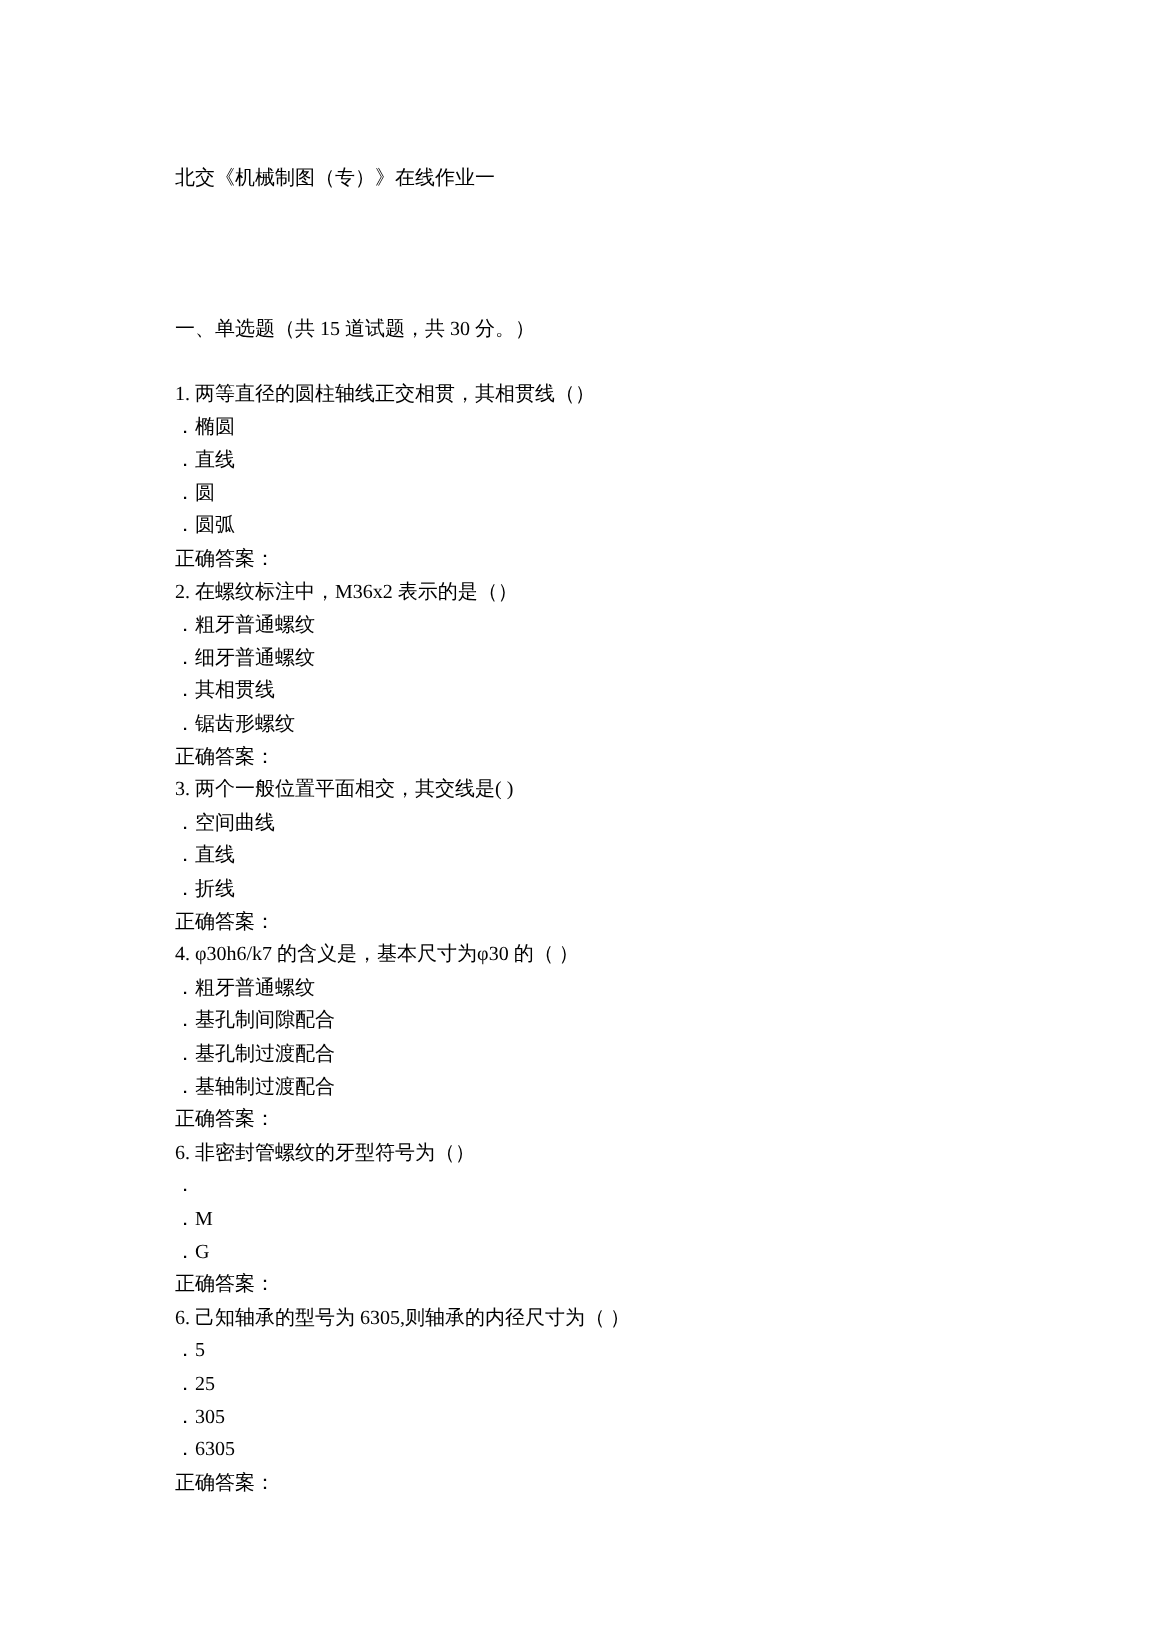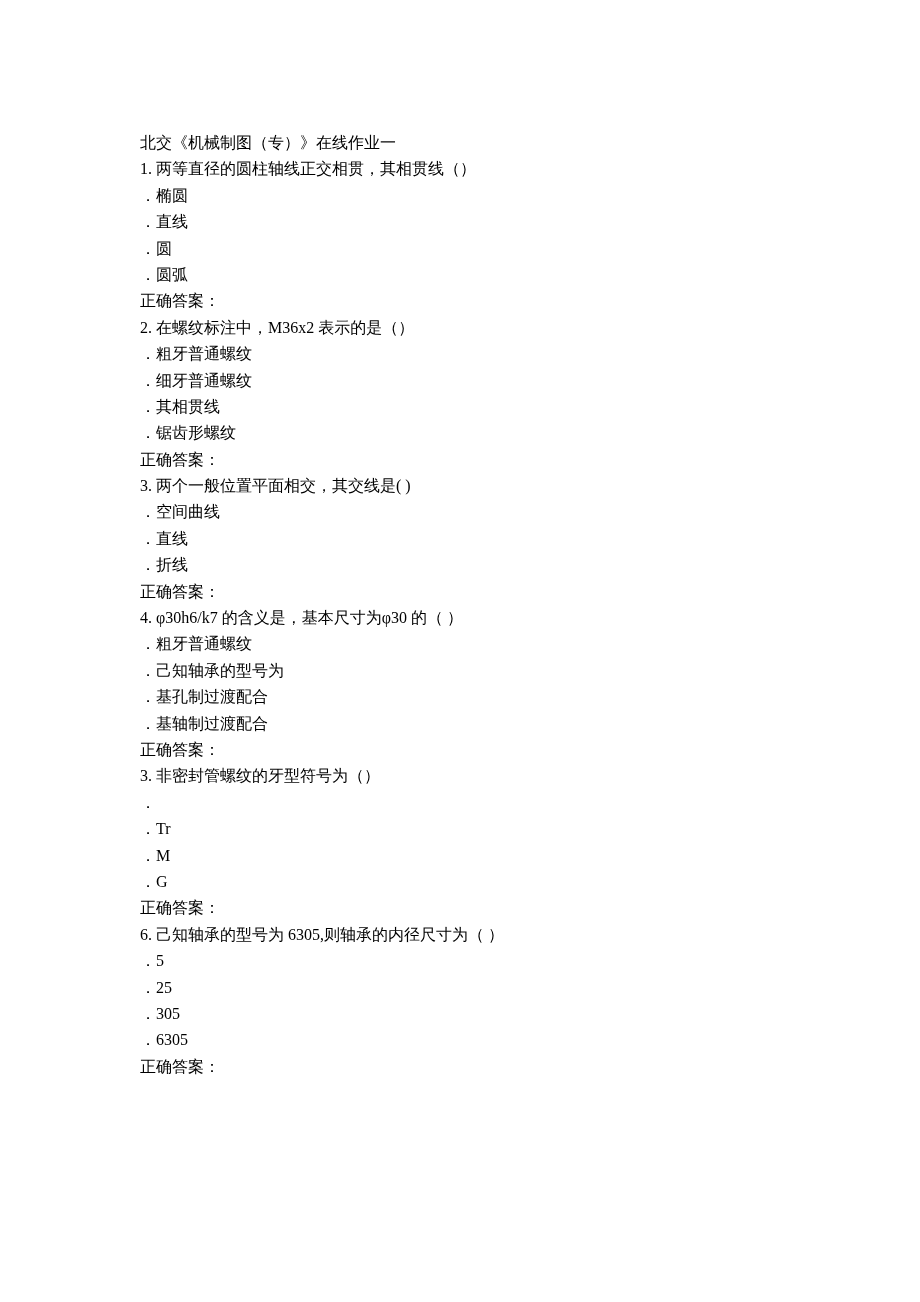--- a/index.html
+++ b/index.html
@@ -9,39 +9,41 @@
     font-family: "SimSun", "宋体", serif;
     font-size: 16px;
     color: #000000;
     width: 920px;
   }
   .page {
     padding: 130px 140px 60px 140px;
     line-height: 1.65;
   }
   .title {
+    margin-bottom: 95px;
   }
   .section-header {
     margin-bottom: 25px;
   }
   .question-block {
   }
   .q-line {
   }
   .option-line {
   }
   .answer-line {
   }
 </style>
 </head>
 <body>
 
 <div class="page">
   <div class="title">北交《机械制图（专）》在线作业一</div>
 
+  <div class="section-header">一、单选题（共 15 道试题，共 30 分。）</div>
 
   <div id="questions-container">
       <div class="question-block">
         <div class="q-line">1.  两等直径的圆柱轴线正交相贯，其相贯线（）</div>
         <div class="option-line">．椭圆</div>
         <div class="option-line">．直线</div>
         <div class="option-line">．圆</div>
         <div class="option-line">．圆弧</div>
         <div class="answer-line">正确答案：</div>
       </div>
@@ -56,29 +58,28 @@
       <div class="question-block">
         <div class="q-line">3.  两个一般位置平面相交，其交线是( )</div>
         <div class="option-line">．空间曲线</div>
         <div class="option-line">．直线</div>
         <div class="option-line">．折线</div>
         <div class="answer-line">正确答案：</div>
       </div>
       <div class="question-block">
         <div class="q-line">4.  φ30h6/k7 的含义是，基本尺寸为φ30 的（ ）</div>
         <div class="option-line">．粗牙普通螺纹</div>
-        <div class="option-line">．己知轴承的型号为</div>
+        <div class="option-line">．基孔制间隙配合</div>
         <div class="option-line">．基孔制过渡配合</div>
         <div class="option-line">．基轴制过渡配合</div>
         <div class="answer-line">正确答案：</div>
       </div>
       <div class="question-block">
-        <div class="q-line">3.  非密封管螺纹的牙型符号为（）</div>
+        <div class="q-line">6.  非密封管螺纹的牙型符号为（）</div>
         <div class="option-line">．</div>
-        <div class="option-line">．Tr</div>
         <div class="option-line">．M</div>
         <div class="option-line">．G</div>
         <div class="answer-line">正确答案：</div>
       </div>
       <div class="question-block">
         <div class="q-line">6.  己知轴承的型号为 6305,则轴承的内径尺寸为（ ）</div>
         <div class="option-line">．5</div>
         <div class="option-line">．25</div>
         <div class="option-line">．305</div>
         <div class="option-line">．6305</div>

